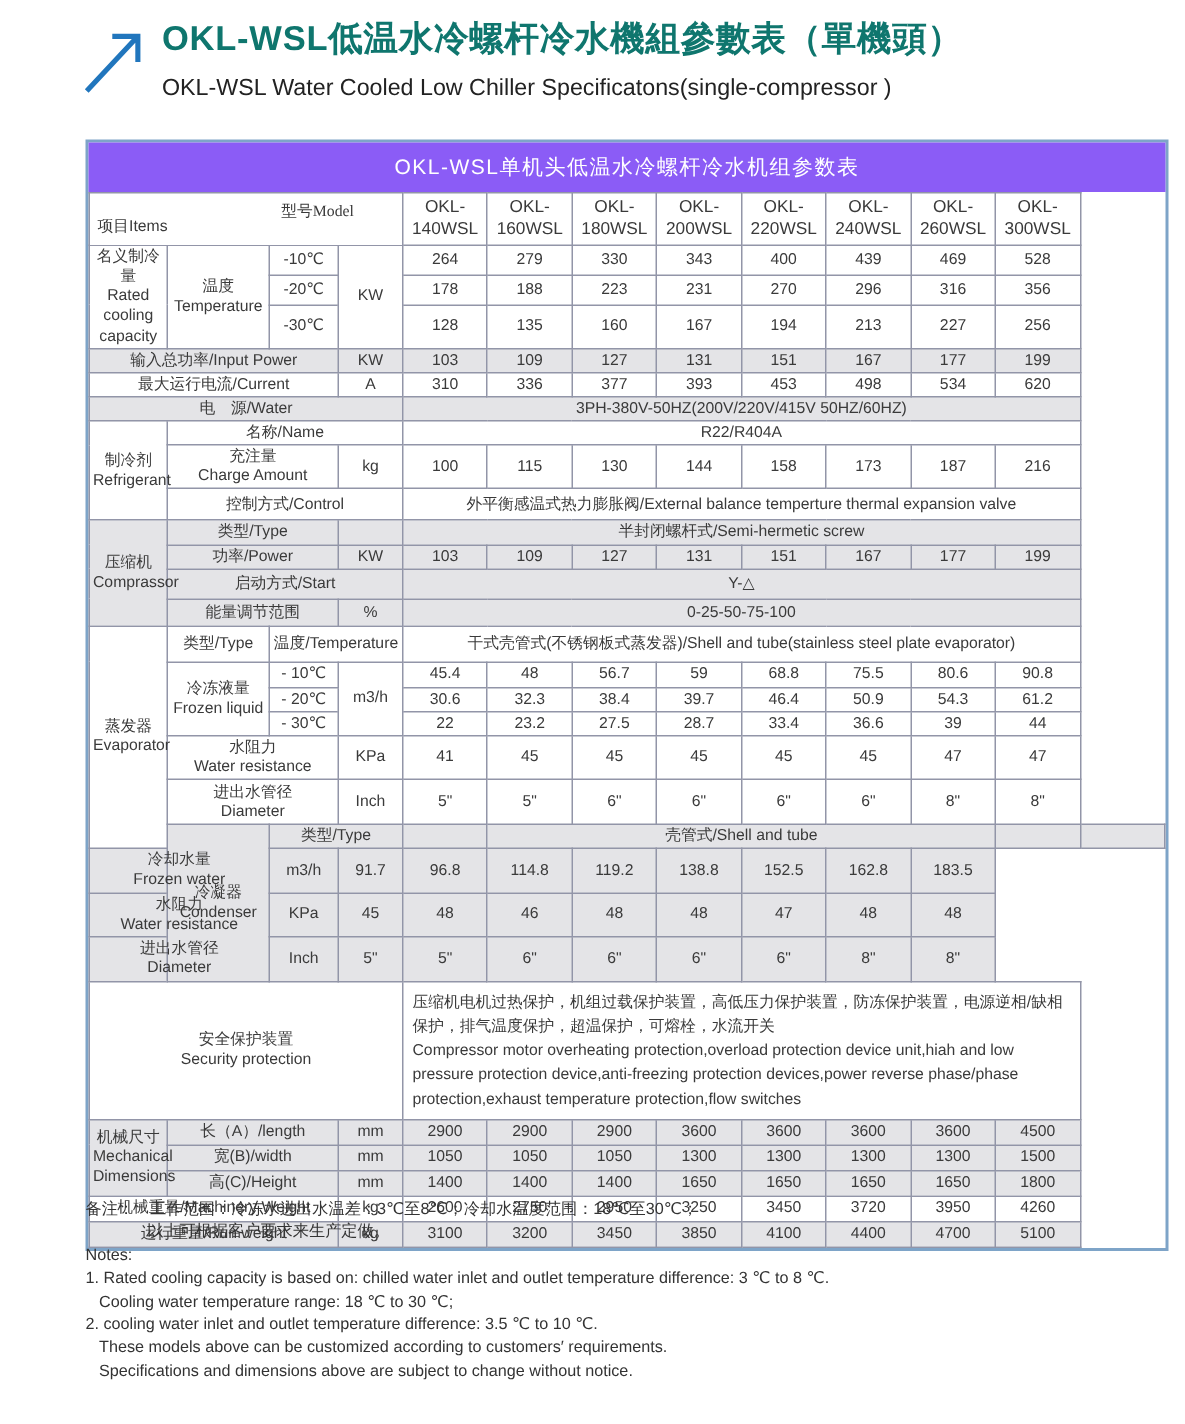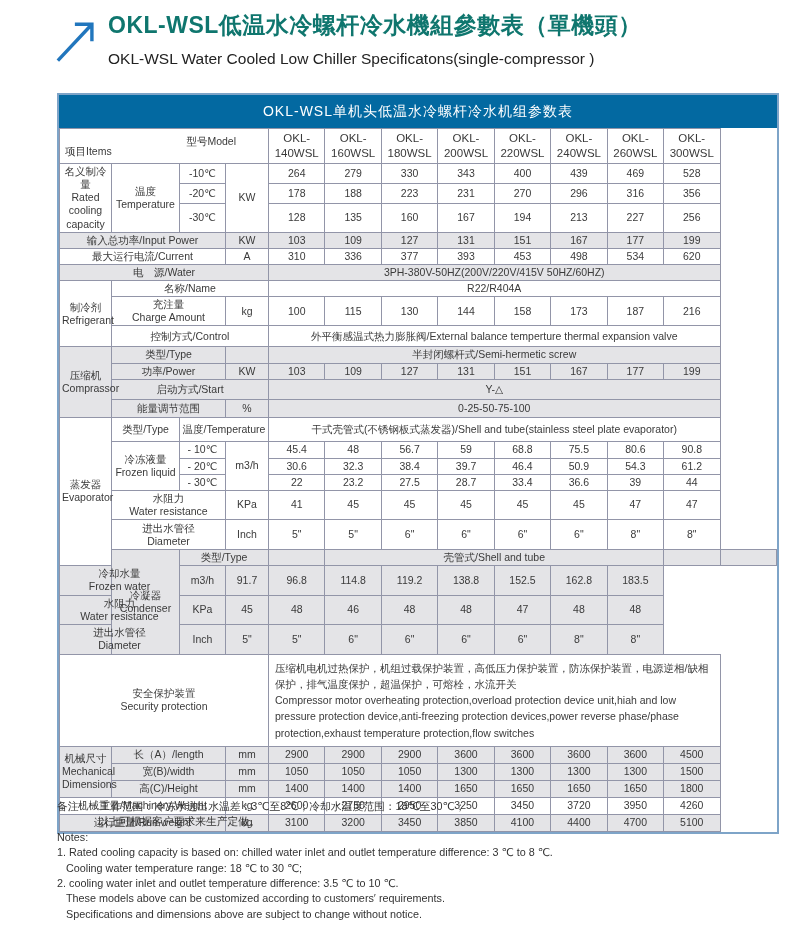--- a/index.html
+++ b/index.html
@@ -20,21 +20,21 @@
   col.cg{width:52px;}col.cl{width:68px;}col.cs{width:46px;}col.cu{width:43px;}
   td{border:1px solid #9295a8;text-align:center;vertical-align:middle;padding:1px 2px;line-height:1.25;}
   tr.w td{background:#ffffff;}
   tr.g td{background:#e4e4e7;}
   td.models{font-size:11.5px;line-height:1.3;}
   .sec-text{text-align:left;padding:4px 6px;line-height:1.55;}
   
   td.corner{position:relative;padding:0;
     background-image:linear-gradient(to bottom right,transparent calc(50% - 0.7px),#9aa0b4 calc(50% - 0.7px),#9aa0b4 calc(50% + 0.7px),transparent calc(50% + 0.7px));}
   .corner .items{position:absolute;left:5px;bottom:5px;font-size:10.5px;}
-  .corner .model{position:absolute;right:32px;top:6px;font-size:10.5px;}
+  .corner .model{position:absolute;right:32px;top:6px;font-size:10.5px;font-family:Liberation Serif, serif;}
 
   
   .notes{position:absolute;left:57px;top:799px;width:710px;font-size:10.8px;line-height:15.4px;color:#333;}
   .notes p{margin:0;}
   .ind-zh{padding-left:41px;}
   .ind-en{padding-left:9px;}
 </style>
 </head>
 <body>
 
@@ -44,21 +44,21 @@
     <svg class="logo" viewBox="0 0 40 44">
       <path d="M4 41 L34 9 M19 9 H34 V24" fill="none" stroke="#2176bd" stroke-width="3"></path>
     </svg>
     <div class="titles">
       <h1 class="title-zh">OKL-WSL低温水冷螺杆冷水機組參數表（單機頭）</h1>
       <div class="title-en">OKL-WSL Water Cooled Low Chiller Specificatons(single-compressor )</div>
     </div>
   </header>
 
   <div class="table-wrap">
-    <div class="banner" style="background:#0369a1">OKL-WSL单机头低温水冷螺杆冷水机组参数表</div>
+    <div class="banner" style="background:#8b5cf6">OKL-WSL单机头低温水冷螺杆冷水机组参数表</div>
     <table>
       <colgroup>
         <col class="cg">
           <col class="cl">
           <col class="cs">
           <col class="cu">
         <col>
           <col>
           <col>
           <col>

